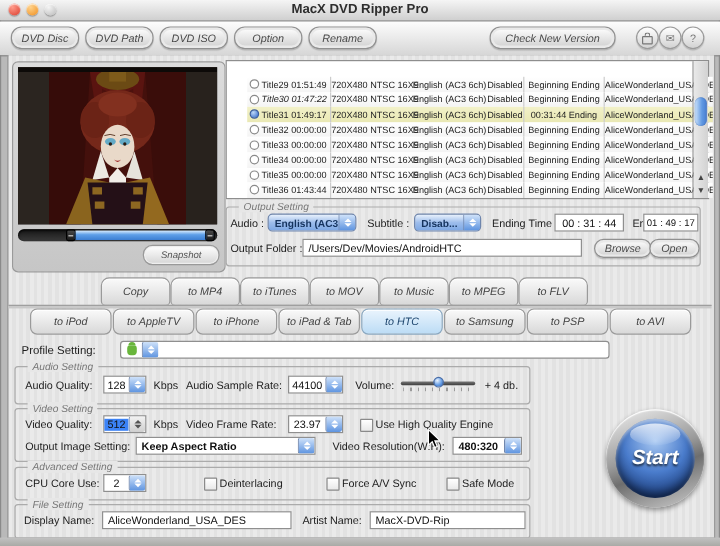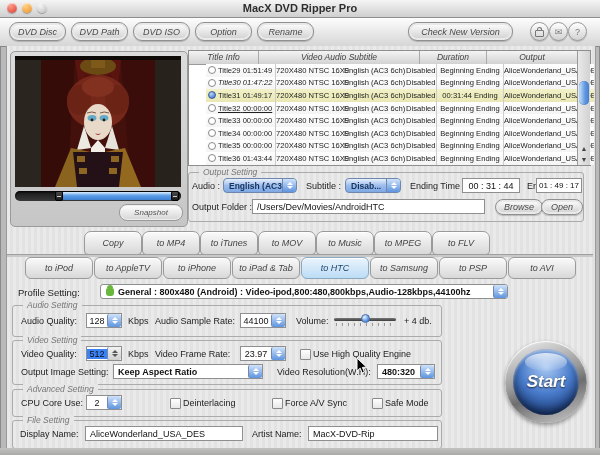--- a/index.html
+++ b/index.html
@@ -195,26 +195,20 @@
       </div>
       <div id="seekbar">
         <div id="seekfill"></div>
         <div class="seekhandle" style="left:24%;"></div>
         <div class="seekhandle" style="left:94%;"></div>
       </div>
       <div id="snapshot-btn">Snapshot</div>
     </div>
 
     <div id="ttable">
-      <div id="thead">
-        <div class="th" style="width:70px;">Title Info</div>
-        <div class="th" style="width:161px;">Video Audio Subtitle</div>
-        <div class="th" style="width:67px;">Duration</div>
-        <div class="th" style="width:90px;border-right:none;">Output</div>
-      </div>
       <div class="tbody">
         <div class="trow" style="top:0;">
           <div class="tc" style="width:70px;"><span class="radio"></span><span>Title29</span>&nbsp;<span>01:51:49</span></div>
           <div class="tc" style="width:161px;">
               <span style="width:68px;">720X480 NTSC 16X9</span>
               <span style="width:62px;">English (AC3 6ch)</span>
               <span>Disabled</span>
             </div>
           <div class="tc" style="width:67px;justify-content:center;">Beginning Ending</div>
           <div class="tc" style="width:90px;border-right:none;">AliceWonderland_USA_DES</div>
@@ -233,21 +227,21 @@
           <div class="tc" style="width:70px;"><span class="radio on"></span><span>Title31</span>&nbsp;<span>01:49:17</span></div>
           <div class="tc" style="width:161px;">
               <span style="width:68px;">720X480 NTSC 16X9</span>
               <span style="width:62px;">English (AC3 6ch)</span>
               <span>Disabled</span>
             </div>
           <div class="tc" style="width:67px;justify-content:center;">00:31:44 Ending</div>
           <div class="tc" style="width:90px;border-right:none;">AliceWonderland_USA_DES</div>
         </div>
         <div class="trow" style="top:37.8px;">
-          <div class="tc" style="width:70px;text-decoration:underline;"><span class="radio"></span><span>Title32</span>&nbsp;<span>00:00:00</span></div>
+          <div class="tc" style="width:70px;"><span class="radio"></span><span>Title32</span>&nbsp;<span>00:00:00</span></div>
           <div class="tc" style="width:161px;">
               <span style="width:68px;">720X480 NTSC 16X9</span>
               <span style="width:62px;">English (AC3 6ch)</span>
               <span>Disabled</span>
             </div>
           <div class="tc" style="width:67px;justify-content:center;">Beginning Ending</div>
           <div class="tc" style="width:90px;border-right:none;">AliceWonderland_USA_DES</div>
         </div>
         <div class="trow" style="top:50.4px;">
           <div class="tc" style="width:70px;"><span class="radio"></span><span>Title33</span>&nbsp;<span>00:00:00</span></div>
@@ -339,21 +333,20 @@
     <div class="tab" style="left:163px;top:257px;width:66px;">to iPhone</div>
     <div class="tab" style="left:232px;top:257px;width:66px;">to iPad &amp; Tab</div>
     <div class="tab active" style="left:301px;top:257px;width:66px;">to HTC</div>
     <div class="tab" style="left:370px;top:257px;width:66px;">to Samsung</div>
     <div class="tab" style="left:439px;top:257px;width:66px;">to PSP</div>
     <div class="tab" style="left:508px;top:257px;width:66px;">to AVI</div>
 
     <span class="lbl" style="left:18px;top:287px;font-size:9.5px;">Profile Setting:</span>
     <div class="combo" style="left:100px;top:284px;width:408px;border-radius:3px;">
       <span class="droid"></span>
-      <span class="txt" style="font-weight:bold;padding-left:0;">General : 800x480 (Android) : Video-ipod,800:480,800kbps,Audio-128kbps,44100hz</span>
       <span class="aquacap">
           <i class="tri-up"></i>
           <i class="tri-dn"></i>
         </span>
     </div>
 
     <div class="grp" style="left:12px;top:305px;width:428px;height:30px;">
       <div class="grp-label">Audio Setting</div>
     </div>
     <span class="lbl" style="left:21px;top:316px;">Audio Quality:</span>

